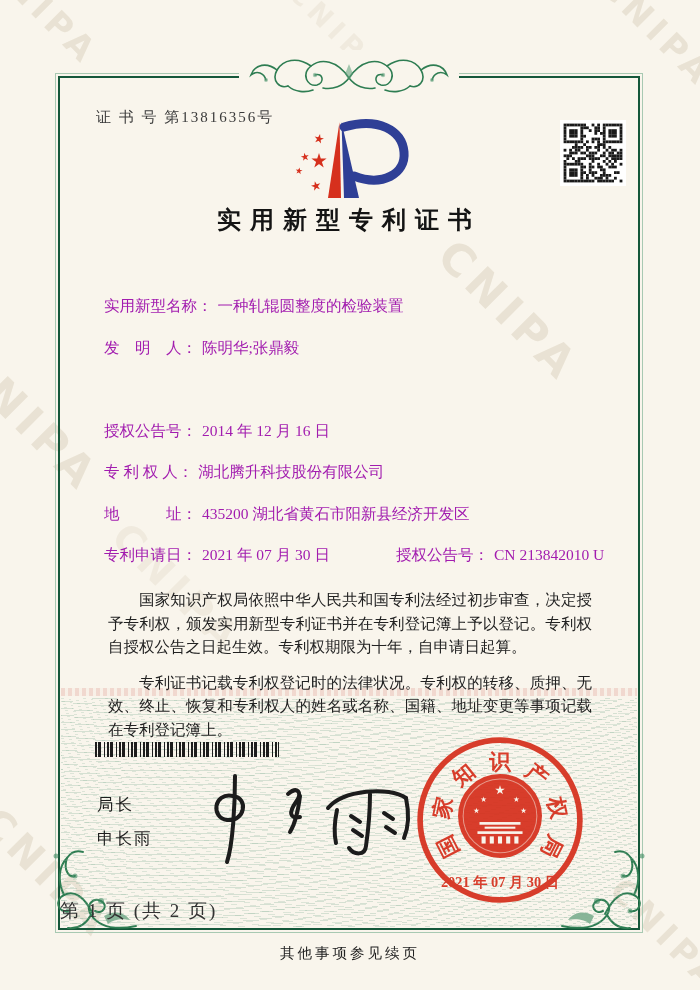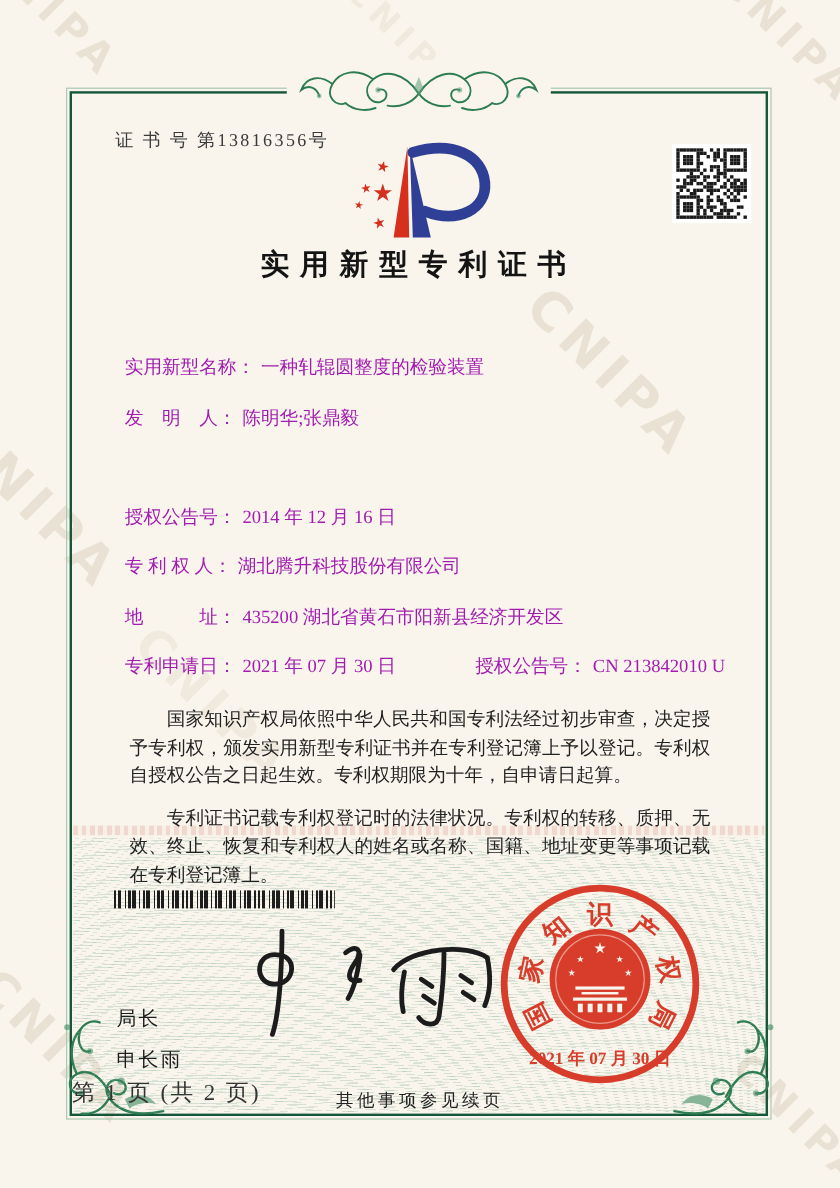--- a/index.html
+++ b/index.html
@@ -57,26 +57,26 @@
   .row .val{margin-left:5px;}
   .row .pair2{position:absolute;left:292px;top:0;white-space:nowrap;}
   
   .paras{position:absolute;left:36px;top:498px;width:508px;}
   .paras p{margin:12px;text-indent:2em;font-size:15.5px;line-height:23.6px;text-align:justify;color:#222;}
   
   .barcode{
     position:absolute;left:35px;top:664px;width:184px;height:15px;
     background:repeating-linear-gradient(90deg,#1d1d1d 0 2px,transparent 2px 3px,#1d1d1d 3px 6px,transparent 6px 9px,#1d1d1d 9px 10px,transparent 10px 12px);
   }
-  .signer{position:absolute;left:37px;top:716px;font-size:16.5px;letter-spacing:2px;color:#1e1e1e;margin-top:44px;}
+  .signer{position:absolute;left:37px;top:716px;font-size:16.5px;letter-spacing:2px;color:#1e1e1e;}
   .signer div{margin-bottom:12px;}
   .signature{position:absolute;left:133px;top:686px;width:237px;height:106px;}
   .seal{position:absolute;left:356px;top:658px;width:168px;height:168px;opacity:.93;}
   .page-info{position:absolute;left:0;top:820px;width:100%;font-size:19px;letter-spacing:2px;color:#333;}
-  .footer-note{position:absolute;left:0;top:908px;width:100%;text-align:center;font-size:14.5px;letter-spacing:3px;color:#222;}
+  .footer-note{position:absolute;left:0;top:944px;width:100%;text-align:center;font-size:14.5px;letter-spacing:3px;color:#222;}
   svg text{font-family:"Liberation Serif","DejaVu Serif",serif;}
 </style>
 </head>
 <body>
 
 <div class="wm wm1">CNIPA</div>
 <div class="wm wm2">CNIPA</div>
 <div class="wm wm3">CNIPA</div>
 <div class="wm wm4">CNIPA</div>
 <div class="wm wm5">CNIPA</div>

